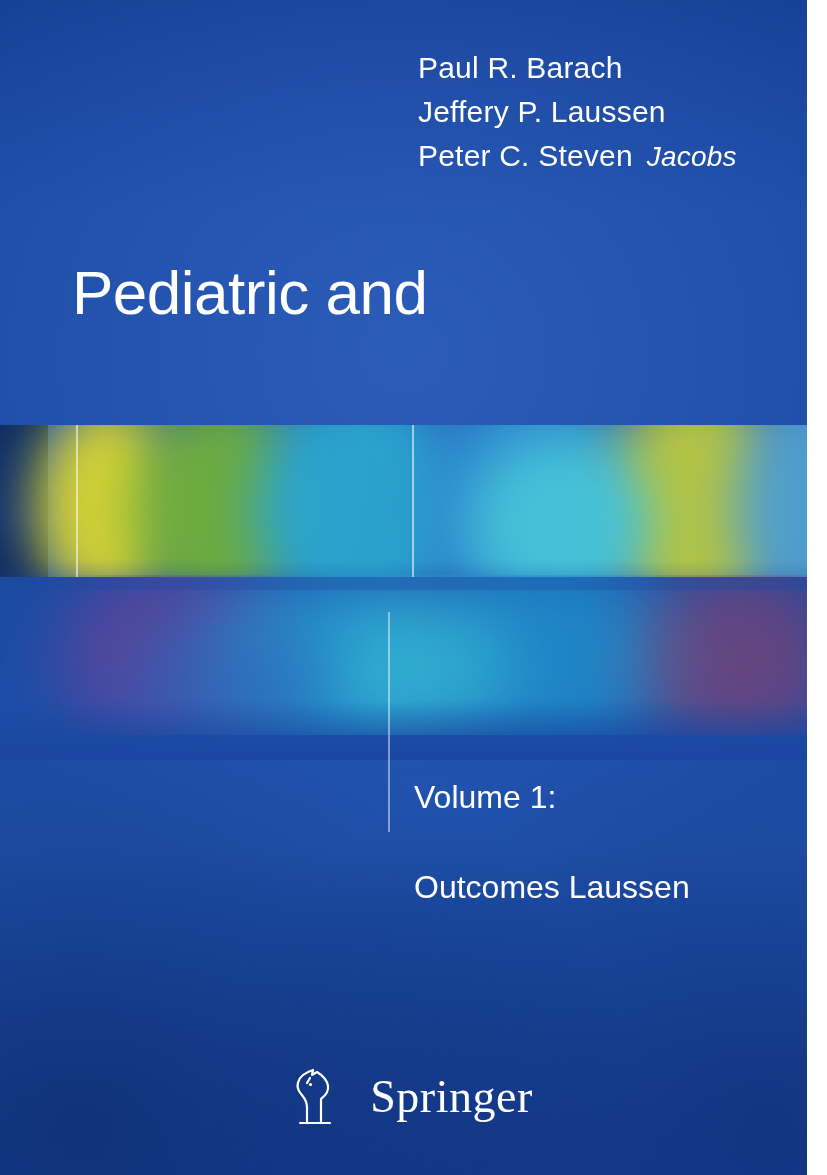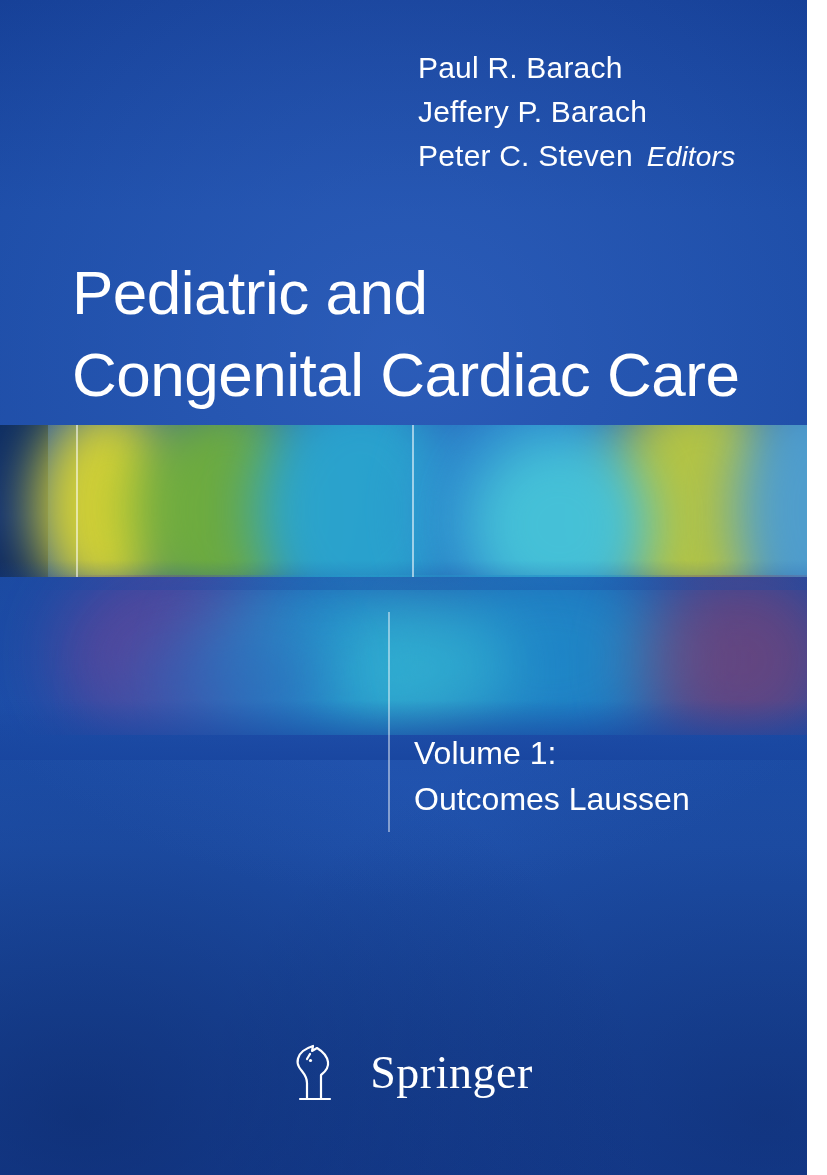--- a/index.html
+++ b/index.html
@@ -147,28 +147,29 @@
     position: absolute;
     left: 414px;
     top: 730px;
     width: 380px;
   }
   .volume-line {
     font-size: 32px;
     line-height: 46px;
     color: #ffffff;
     white-space: nowrap;
+    margin-top: 44px;
   }
 
   
   .publisher {
     position: absolute;
     left: 0;
     right: 0;
-    bottom: 72px;
+    bottom: 48px;
     display: flex;
     align-items: center;
     justify-content: center;
     gap: 26px;
     margin-left: 12px;
   }
   .publisher-name {
     font-size: 46px;
     letter-spacing: 0.5px;
     color: #ffffff;
@@ -208,29 +209,28 @@
   </div>
   <div class="band-fade-top"></div>
   <div class="band-fade-bottom"></div>
 
   <div class="vrule vrule-a"></div>
   <div class="vrule vrule-b"></div>
   <div class="vrule vrule-c"></div>
 
   <div class="editors">
     <div class="editor-line">Paul R. Barach</div>
-    <div class="editor-line">Jeffery P. Barach</div>
+    <div class="editor-line">Jeffery P. Laussen</div>
     <div class="editor-line">
-      <span>Peter C. Steven</span><span class="editors-tag">Editors</span>
+      <span>Peter C. Steven</span><span class="editors-tag">Jacobs</span>
     </div>
   </div>
 
   <div class="title">
     <div class="title-line">Pediatric and</div>
-    <div class="title-line">Congenital Cardiac Care</div>
   </div>
 
   <div class="volume">
     <div class="volume-line">Volume 1:</div>
     <div class="volume-line">Outcomes Laussen</div>
   </div>
 
   <div class="publisher">
     <span class="knight">
       <svg viewBox="0 0 58 62" width="58" height="62" aria-hidden="true">

